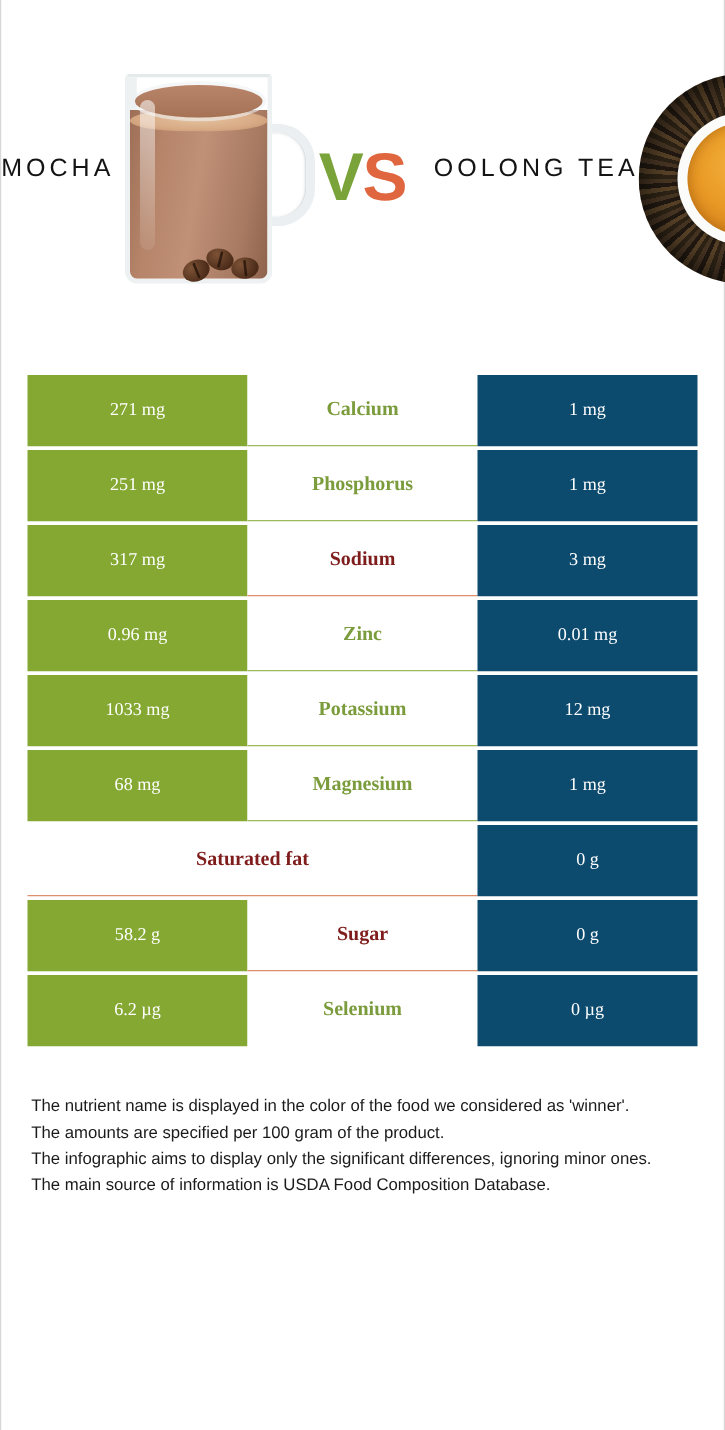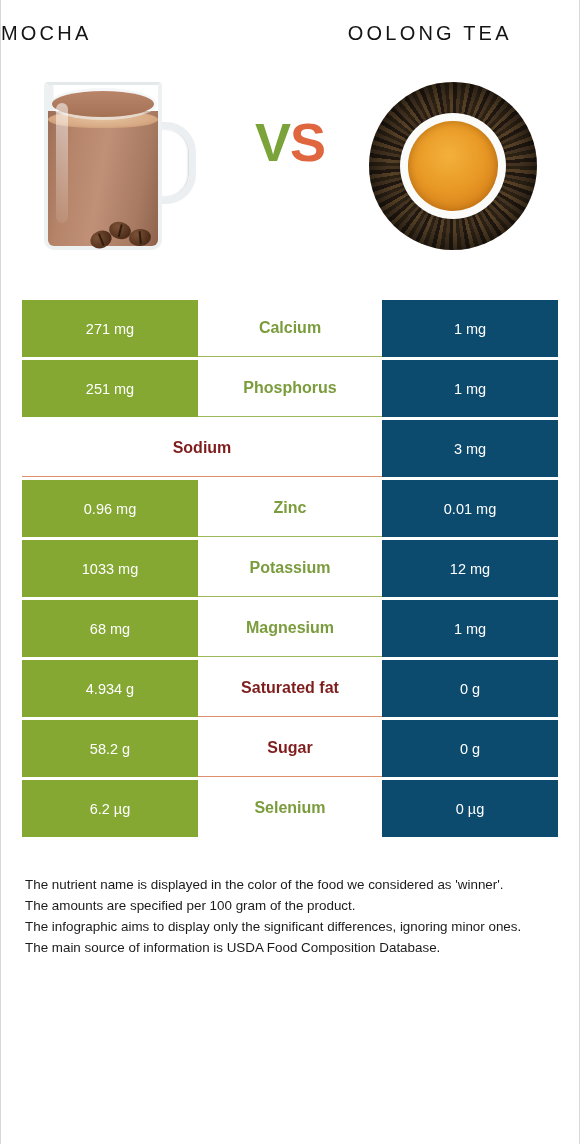--- a/index.html
+++ b/index.html
@@ -23,21 +23,21 @@
   .header {
     display: flex;
     align-items: flex-start;
     justify-content: space-between;
     padding: 22px 0 0 0;
     height: 300px;
   }
   .head-col {
     width: 232px;
     display: flex;
-    flex-direction: column;
+    align-items: center;
   }
   .title {
     font-size: 20px;
     letter-spacing: 3.2px;
     font-weight: 300;
     color: #141414;
     text-transform: uppercase;
     white-space: nowrap;
   }
   .vs-col {
@@ -177,21 +177,21 @@
     position: absolute;
     left: 50%; top: 50%;
     transform: translate(-50%,-50%);
     width: 90px; height: 90px;
     border-radius: 50%;
     background: radial-gradient(circle at 45% 38%, #f4b03c 0%, #e99a26 45%, #d8821b 80%, #c06f14 100%);
     box-shadow: inset 0 0 10px rgba(140,80,10,.55);
   }
 
   
-  .table { padding: 0 21px; }
+  .table { padding: 0 21px; font-family: Liberation Serif, serif; }
   .row {
     display: flex;
     height: 57px;
     margin-bottom: 3px;
   }
   .cell {
     display: flex;
     align-items: center;
     justify-content: center;
     font-size: 14.5px;
@@ -273,40 +273,40 @@
         <div class="cell left">271 mg</div>
         <div class="cell mid green">Calcium</div>
         <div class="cell right">1 mg</div>
       </div>
       <div class="row">
         <div class="cell left">251 mg</div>
         <div class="cell mid green">Phosphorus</div>
         <div class="cell right">1 mg</div>
       </div>
       <div class="row">
+        <div class="cell left">317 mg</div>
         <div class="cell mid orange">Sodium</div>
         <div class="cell right">3 mg</div>
       </div>
       <div class="row">
         <div class="cell left">0.96 mg</div>
         <div class="cell mid green">Zinc</div>
         <div class="cell right">0.01 mg</div>
       </div>
       <div class="row">
         <div class="cell left">1033 mg</div>
         <div class="cell mid green">Potassium</div>
         <div class="cell right">12 mg</div>
       </div>
       <div class="row">
         <div class="cell left">68 mg</div>
         <div class="cell mid green">Magnesium</div>
         <div class="cell right">1 mg</div>
       </div>
       <div class="row">
-        <div class="cell left">4.934 g</div>
         <div class="cell mid orange">Saturated fat</div>
         <div class="cell right">0 g</div>
       </div>
       <div class="row">
         <div class="cell left">58.2 g</div>
         <div class="cell mid orange">Sugar</div>
         <div class="cell right">0 g</div>
       </div>
       <div class="row">
         <div class="cell left">6.2 µg</div>

